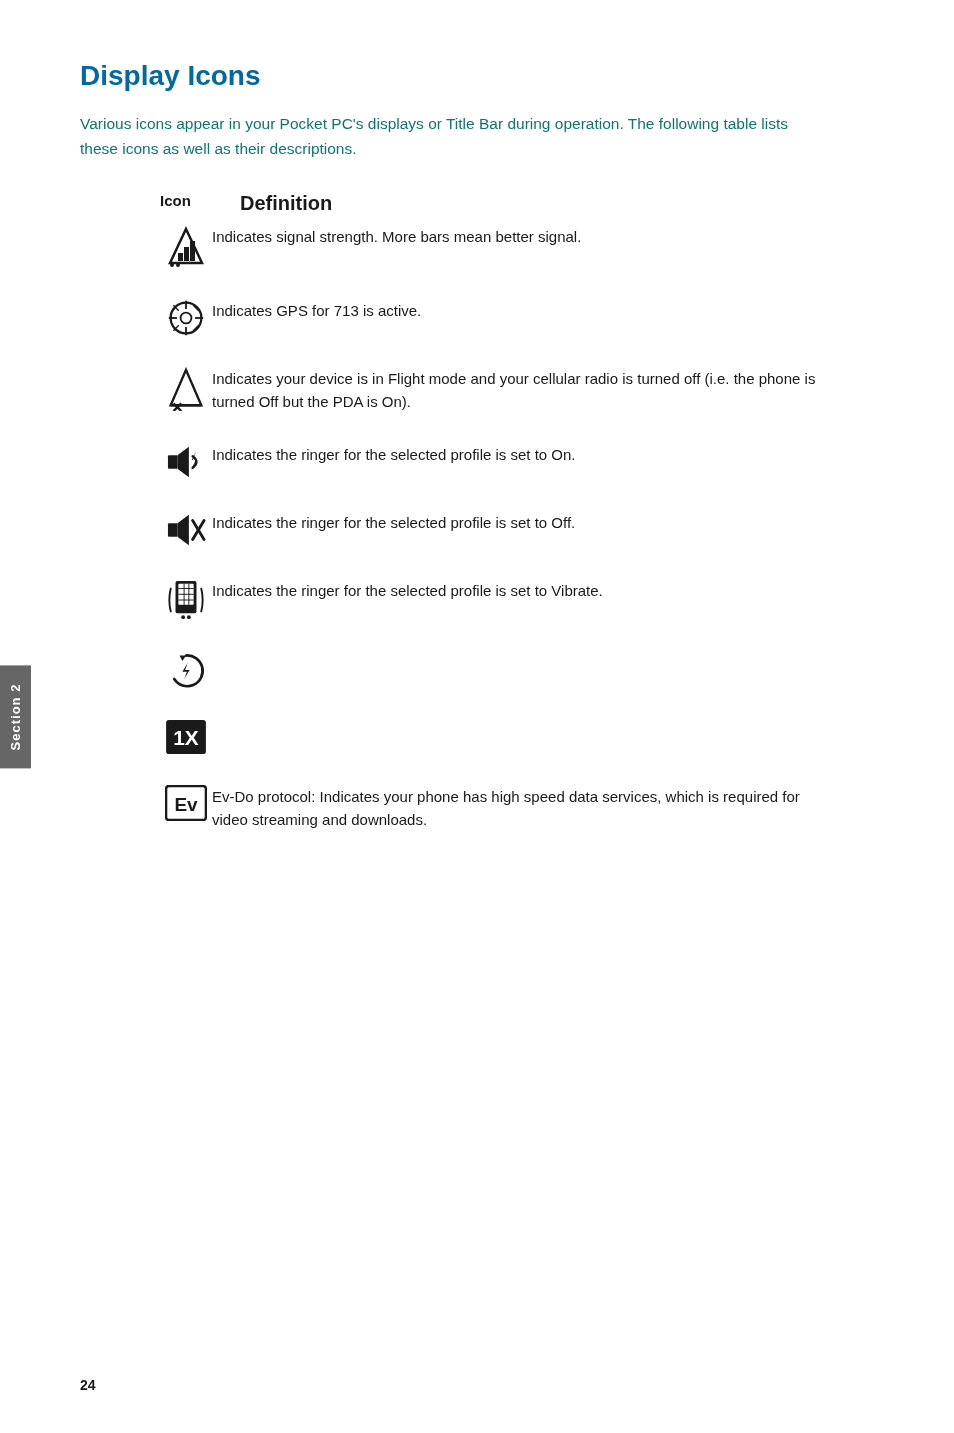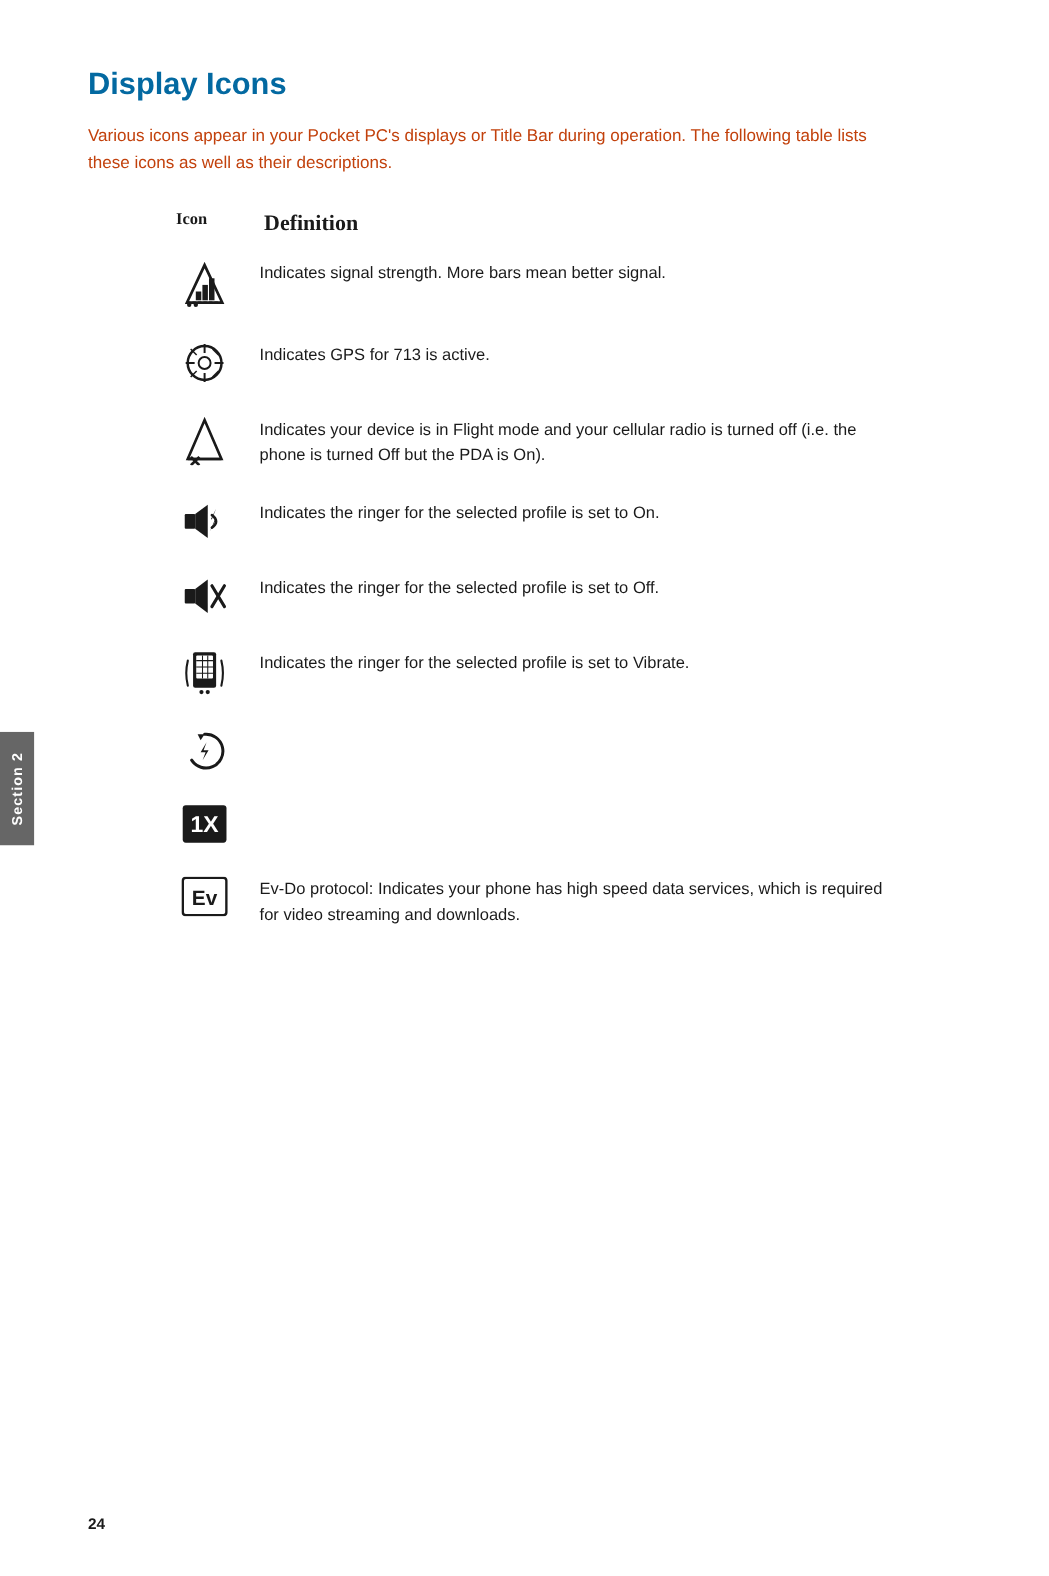--- a/index.html
+++ b/index.html
@@ -23,28 +23,27 @@
       color: #0369a1;
       font-size: 28px;
       font-weight: bold;
       margin-bottom: 20px;
     }
 
     .intro-text {
       font-size: 15.5px;
       line-height: 1.6;
       margin-bottom: 30px;
-      color: #c2410c;
+      color: #0f766e;
     }
 
     .table-header {
       display: flex;
       padding-left: 80px;
-      margin-bottom: 20px;
-      font-family: Liberation Serif, serif;
+      margin-bottom: 8px;
     }
 
     .table-header-icon {
       font-weight: bold;
       font-size: 15px;
       width: 80px;
       flex-shrink: 0;
     }
 
     .table-header-def {
@@ -53,21 +52,20 @@
     }
 
     .icon-rows {
       padding-left: 80px;
     }
 
     .icon-row {
       display: flex;
       align-items: flex-start;
       margin-bottom: 28px;
-      gap: 24px;
     }
 
     .icon-cell {
       width: 52px;
       flex-shrink: 0;
       display: flex;
       align-items: center;
       justify-content: center;
       padding-top: 2px;
     }

